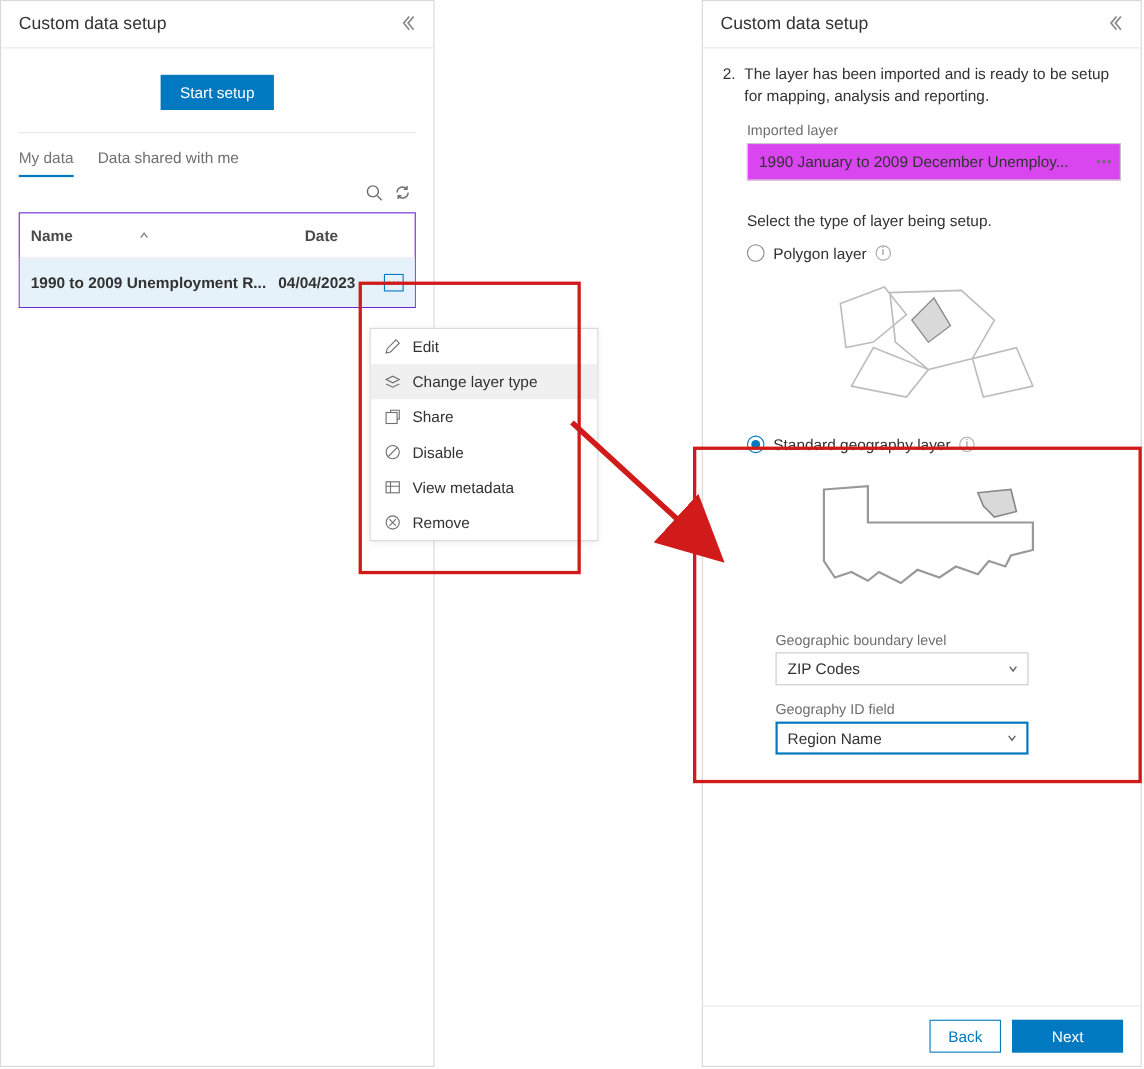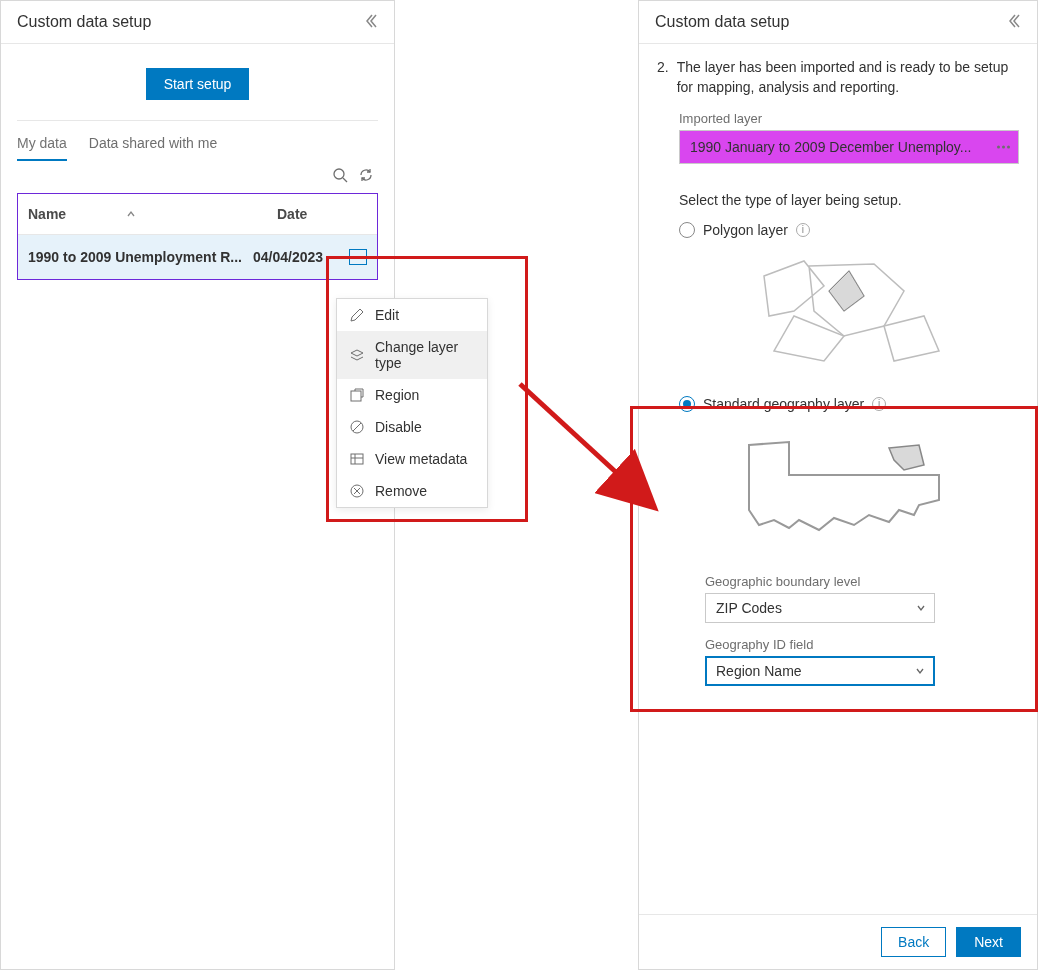--- a/index.html
+++ b/index.html
@@ -63,21 +63,21 @@
   .list-row { display: flex; align-items: center; padding: 14px 10px; background: #e6f2fa; color: #323232; }
   .list-row .col-name { flex: 1; white-space: nowrap; overflow: hidden; text-overflow: ellipsis; }
   .row-actions { margin-left: 6px; width: 18px; height: 16px; border: 1px solid #0079c1; display:flex; align-items:center; justify-content:center; cursor:pointer;}
   .dots { display:flex; gap:2px; }
   .dots span { width:2px;height:2px;background:#0079c1;border-radius:50%; }
 
   
   .context-menu {
     position: absolute;
     left: 336px; top: 298px;
-    width: 152px;
+    width: 208px;
     background: #fff;
     border: 1px solid #d8d8d8;
     box-shadow: 0 2px 8px rgba(0,0,0,0.08);
   }
   .menu-item { display:flex; align-items:center; gap:10px; padding: 8px 12px; cursor:pointer; color:#323232; }
   .menu-item.highlight { background: #f0f0f0; }
   .menu-item svg { width:16px; height:16px; color:#6e6e6e; flex-shrink:0; }
 
   
   .rbody { padding: 14px 18px; flex:1; overflow:auto; }
@@ -207,21 +207,21 @@
     <svg viewBox="0 0 16 16">
         <path d="M2 10l6 3 6-3M2 6l6 3 6-3-6-3-6 3z" fill="none" stroke="currentColor"></path>
       </svg>
     <span>Change layer type</span>
   </div>
   <div class="menu-item">
     <svg viewBox="0 0 16 16">
         <rect x="2" y="4" width="10" height="10" fill="none" stroke="currentColor"></rect>
         <path d="M6 4V2h8v8h-2" fill="none" stroke="currentColor"></path>
       </svg>
-    <span>Region</span>
+    <span>Share</span>
   </div>
   <div class="menu-item">
     <svg viewBox="0 0 16 16">
         <circle cx="8" cy="8" r="6" fill="none" stroke="currentColor"></circle>
         <line x1="4" y1="12" x2="12" y2="4" stroke="currentColor"></line>
       </svg>
     <span>Disable</span>
   </div>
   <div class="menu-item">
     <svg viewBox="0 0 16 16">
@@ -309,21 +309,21 @@
           <svg class="chev" viewBox="0 0 10 10">
               <path d="M2 3 L5 7 L8 3" fill="none" stroke="#666" stroke-width="1.3"></path>
             </svg>
         </div>
       </div>
     </div>
   </div>
 
   <div class="footer">
     <button class="btn-outline">Back</button>
-    <button class="btn-primary" style="padding:6px 18px">Next</button>
+    <button class="btn-primary" style="padding:6px 36px">Next</button>
   </div>
 </div>
 
 <div class="annot annot1"></div>
 <div class="annot annot2"></div>
 <svg class="arrow-svg" viewBox="0 0 150 140">
   <defs>
     <marker id="ah" markerWidth="12" markerHeight="12" refX="8" refY="6" orient="auto">
       <path d="M0 0 L12 6 L0 12 Z" fill="#d11a1a"></path>
     </marker>

